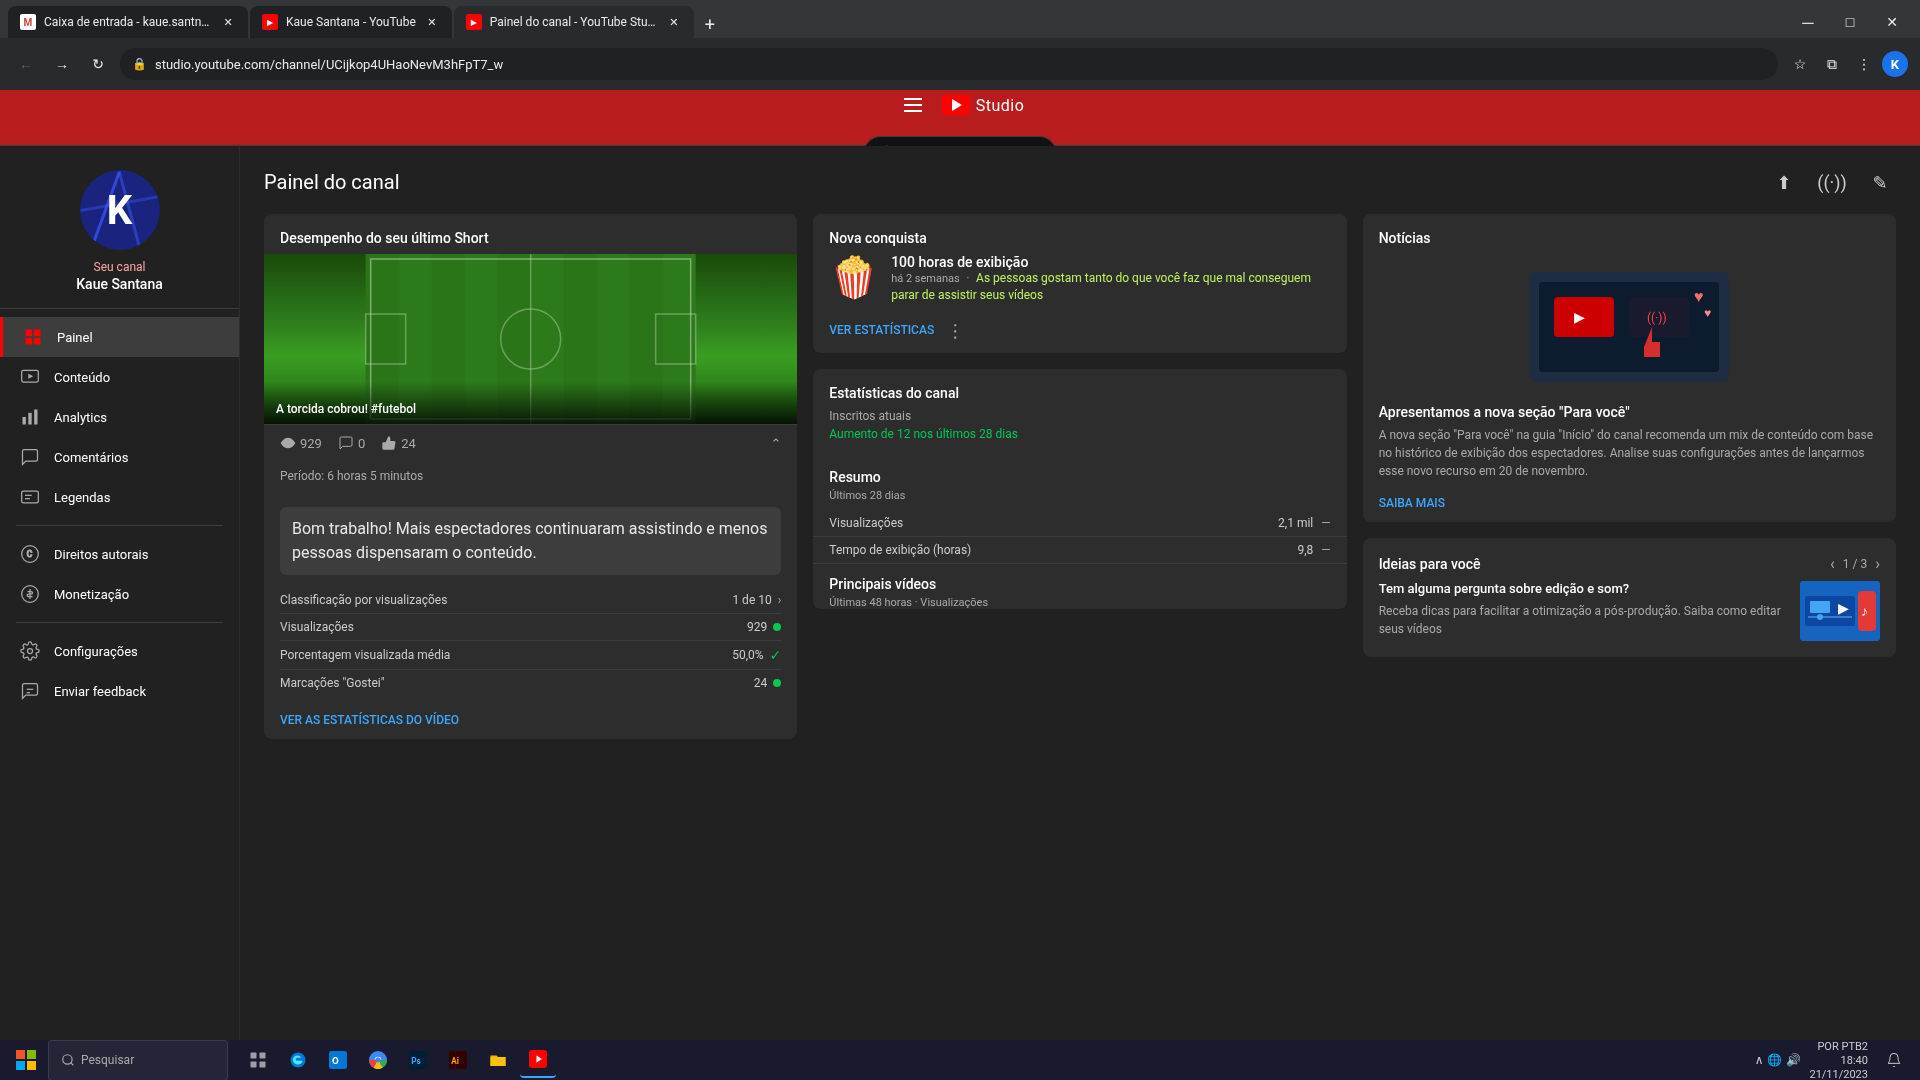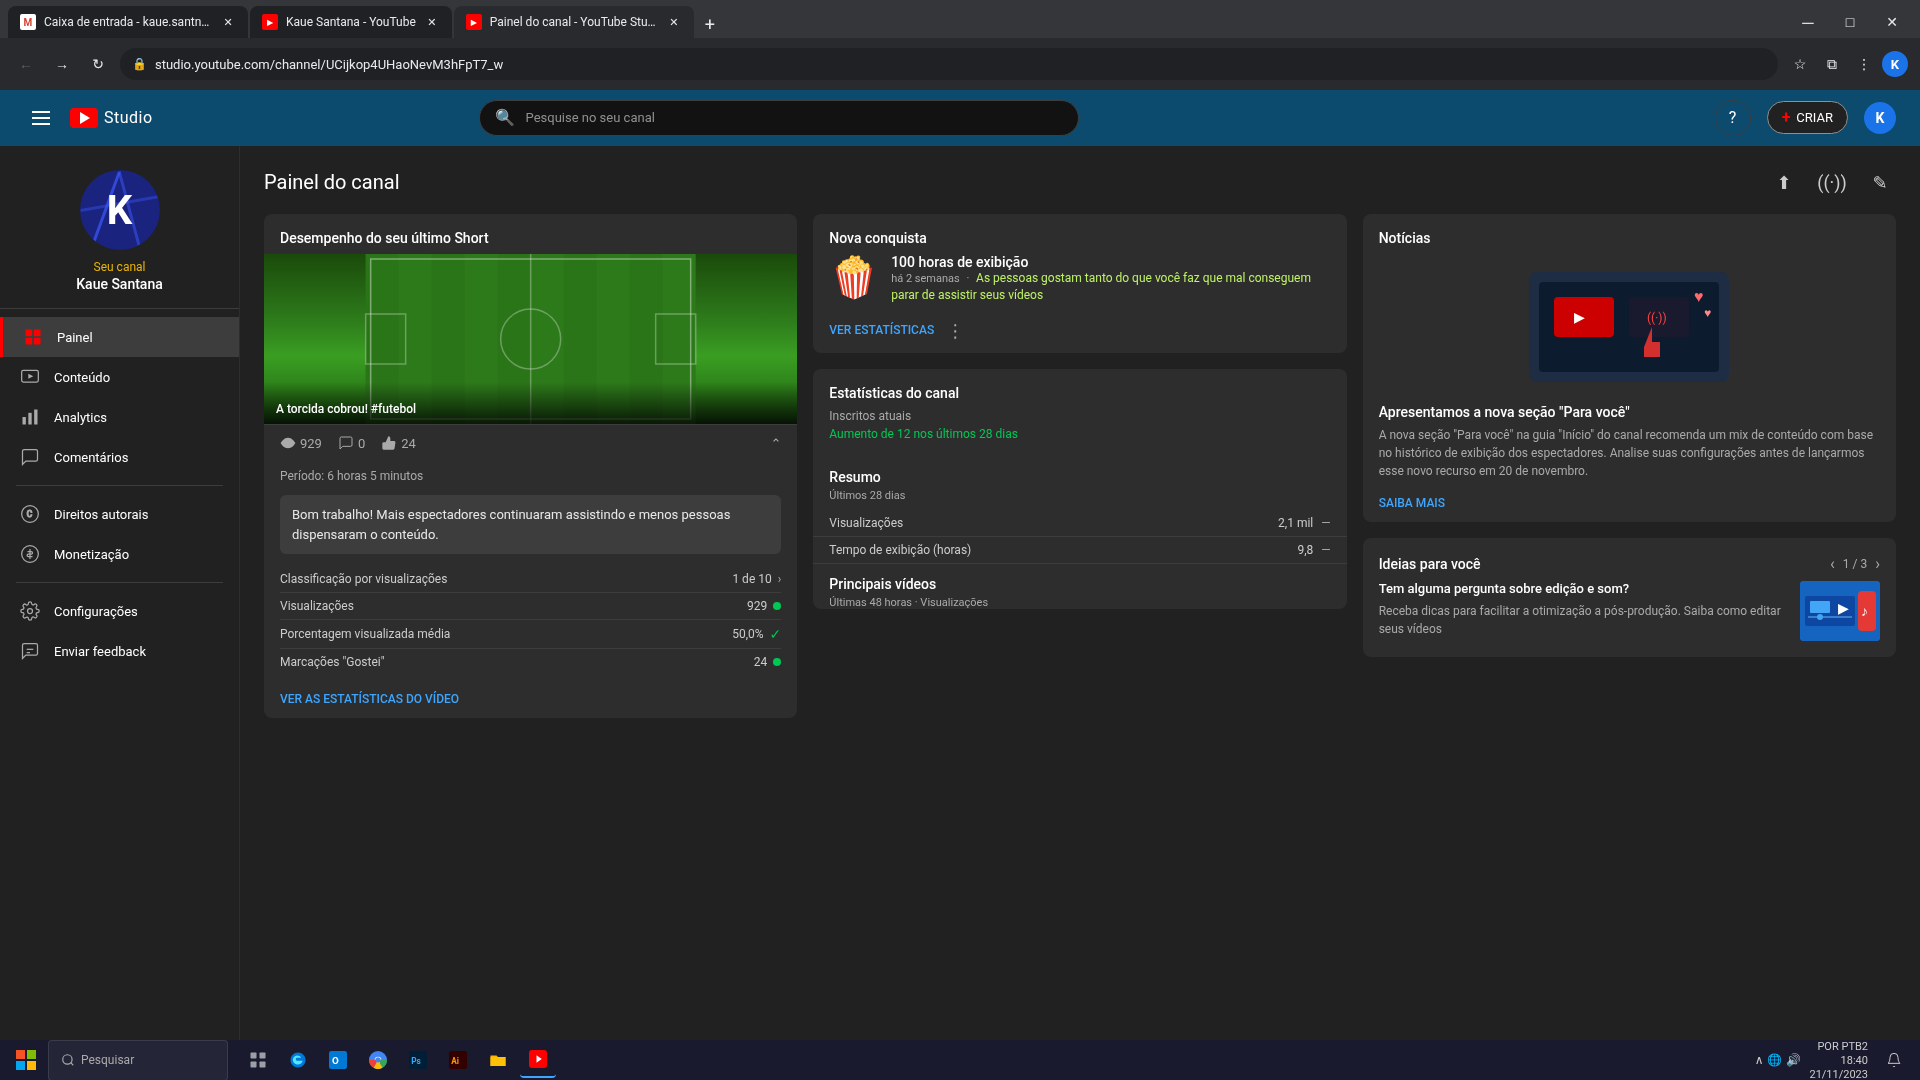--- a/index.html
+++ b/index.html
@@ -19,21 +19,21 @@
     .nav-btn.disabled { color: #5f6368; cursor: default; }
     .address-bar { flex: 1; height: 32px; background: #202124; border-radius: 16px; display: flex; align-items: center; padding: 0 12px; gap: 8px; color: #e8eaed; font-size: 13px; }
     .address-bar .lock-icon { color: #9aa0a6; font-size: 12px; }
     .address-text { flex: 1; font-size: 13px; }
     .browser-actions { display: flex; align-items: center; gap: 4px; }
     .browser-action-btn { width: 28px; height: 28px; border-radius: 50%; display: flex; align-items: center; justify-content: center; color: #e8eaed; cursor: pointer; font-size: 14px; }
     .profile-btn { width: 26px; height: 26px; border-radius: 50%; background: #1a73e8; display: flex; align-items: center; justify-content: center; font-size: 13px; font-weight: bold; cursor: pointer; }
 
     
     .app { display: flex; flex-direction: column; height: calc(1080px - 90px); }
-    .header { display: flex; align-items: center; height: 56px; background: #0c4a6e; padding: 0 24px; border-bottom: 1px solid #3d3d3d; gap: 16px; flex-shrink: 0; }
+    .header { display: flex; align-items: center; height: 56px; background: #b91c1c; padding: 0 24px; border-bottom: 1px solid #3d3d3d; gap: 16px; flex-shrink: 0; flex-direction: column; }
     .header-left { display: flex; align-items: center; gap: 12px; }
     .hamburger { display: flex; flex-direction: column; gap: 4px; cursor: pointer; padding: 8px; }
     .hamburger span { display: block; width: 18px; height: 2px; background: #fff; }
     .logo { display: flex; align-items: center; gap: 6px; }
     .yt-icon { width: 28px; height: 20px; background: #ff0000; border-radius: 4px; display: flex; align-items: center; justify-content: center; }
     .yt-play { width: 0; height: 0; border-top: 6px solid transparent; border-bottom: 6px solid transparent; border-left: 10px solid #fff; margin-left: 2px; }
     .studio-text { font-size: 16px; font-weight: 400; color: #fff; letter-spacing: 0.5px; }
     .search-bar { flex: 1; max-width: 600px; margin: 0 auto; }
     .search-input { width: 100%; height: 36px; background: #121212; border: 1px solid #3d3d3d; border-radius: 18px; display: flex; align-items: center; padding: 0 16px; gap: 10px; }
     .search-input .search-icon { color: #909090; font-size: 16px; }
@@ -47,21 +47,21 @@
     
     .main-body { display: flex; flex: 1; overflow: hidden; }
 
     
     .sidebar { width: 240px; background: #212121; display: flex; flex-direction: column; overflow-y: auto; flex-shrink: 0; border-right: 1px solid #2d2d2d; }
     .channel-info { display: flex; flex-direction: column; align-items: center; padding: 24px 16px 16px; border-bottom: 1px solid #3d3d3d; }
     .channel-avatar { width: 80px; height: 80px; border-radius: 50%; background: #1a237e; display: flex; align-items: center; justify-content: center; margin-bottom: 10px; position: relative; overflow: hidden; }
     .channel-avatar-k { font-size: 40px; font-weight: bold; color: #fff; z-index: 2; position: relative; }
     .avatar-decorations { position: absolute; inset: 0; }
     .avatar-line { position: absolute; background: #3d5afe; opacity: 0.7; }
-    .channel-label { font-size: 12px; color: #eab308; }
+    .channel-label { font-size: 12px; color: #fca5a5; }
     .channel-name { font-size: 14px; font-weight: 500; color: #fff; margin-top: 2px; }
     .nav-items { padding: 8px 0; flex: 1; }
     .nav-item { display: flex; align-items: center; gap: 14px; padding: 10px 20px; cursor: pointer; border-radius: 0; color: #fff; font-size: 13px; transition: background 0.1s; }
     .nav-item.active { background: #3d3d3d; border-left: 3px solid #ff0000; }
     .nav-item .nav-icon { width: 20px; height: 20px; display: flex; align-items: center; justify-content: center; flex-shrink: 0; }
     .nav-divider { height: 1px; background: #3d3d3d; margin: 8px 16px; }
 
     
     .content { flex: 1; overflow-y: auto; background: #212121; }
     .page-header { display: flex; align-items: center; justify-content: space-between; padding: 20px 24px 16px; }
@@ -77,21 +77,21 @@
     .card-header { padding: 16px 16px 8px; font-size: 14px; font-weight: 500; color: #fff; }
 
     
     .short-card { grid-row: span 1; }
     .short-thumb-content { width: 100%; height: 100%; background: linear-gradient(180deg, #1c4a0a 0%, #2e7d1c 40%, #1a5c10 70%, #0d3308 100%); display: flex; align-items: center; justify-content: center; position: relative; }
     .short-title-overlay { position: absolute; bottom: 0; left: 0; right: 0; background: linear-gradient(transparent, rgba(0,0,0,0.8)); padding: 20px 12px 8px; font-size: 12px; font-weight: 500; color: #fff; }
     .short-stats { display: flex; align-items: center; gap: 16px; padding: 10px 16px; border-top: 1px solid #3d3d3d; }
     .short-stat { display: flex; align-items: center; gap: 4px; color: #aaa; font-size: 13px; }
     .expand-btn { margin-left: auto; cursor: pointer; color: #aaa; }
     .period-text { padding: 8px 16px; color: #aaa; font-size: 12px; }
-    .feedback-box { margin: 4px 16px 12px; background: #3d3d3d; border-radius: 6px; padding: 10px 12px; font-size: 13px; color: #e8e8e8; line-height: 1.5; }
+    .feedback-box { margin: 16px 16px 12px; background: #3d3d3d; border-radius: 6px; padding: 10px 12px; font-size: 16px; color: #e8e8e8; line-height: 1.5; }
     .stats-list { padding: 0 16px 8px; }
     .stat-row { display: flex; align-items: center; justify-content: space-between; padding: 6px 0; border-bottom: 1px solid #3d3d3d; font-size: 12px; color: #ccc; }
     .stat-row:last-child { border-bottom: none; }
     .stat-label { flex: 1; }
     .stat-value { display: flex; align-items: center; gap: 6px; }
     .stat-badge { width: 8px; height: 8px; border-radius: 50%; }
     .stat-badge.green { background: #00c853; }
     .stat-link { padding: 8px 16px 12px; }
     .view-stats-link { color: #3ea6ff; font-size: 12px; cursor: pointer; text-transform: uppercase; font-weight: 500; }
 
@@ -292,20 +292,30 @@
 
         <div class="nav-item">
           <div class="nav-icon">
             <svg width="20" height="20" viewBox="0 0 24 24" fill="none" stroke="#aaa" stroke-width="1.5">
                 <path d="M21 15a2 2 0 0 1-2 2H7l-4 4V5a2 2 0 0 1 2-2h14a2 2 0 0 1 2 2z"></path>
               </svg>
           </div>
           <span class="nav-label">Comentários</span>
         </div>
 
+        <div class="nav-item">
+          <div class="nav-icon">
+            <svg width="20" height="20" viewBox="0 0 24 24" fill="none" stroke="#aaa" stroke-width="1.5">
+                <rect x="2" y="5" width="20" height="14" rx="2"></rect>
+                <line x1="6" y1="10" x2="14" y2="10"></line>
+                <line x1="6" y1="14" x2="12" y2="14"></line>
+              </svg>
+          </div>
+          <span class="nav-label">Legendas</span>
+        </div>
         <div class="nav-divider"></div>
 
         <div class="nav-item">
           <div class="nav-icon">
             <svg width="20" height="20" viewBox="0 0 24 24" fill="none" stroke="#aaa" stroke-width="1.5">
                 <circle cx="12" cy="12" r="10"></circle>
                 <text x="8" y="16" font-size="10" fill="#aaa">C</text>
               </svg>
           </div>
           <span class="nav-label">Direitos autorais</span>

